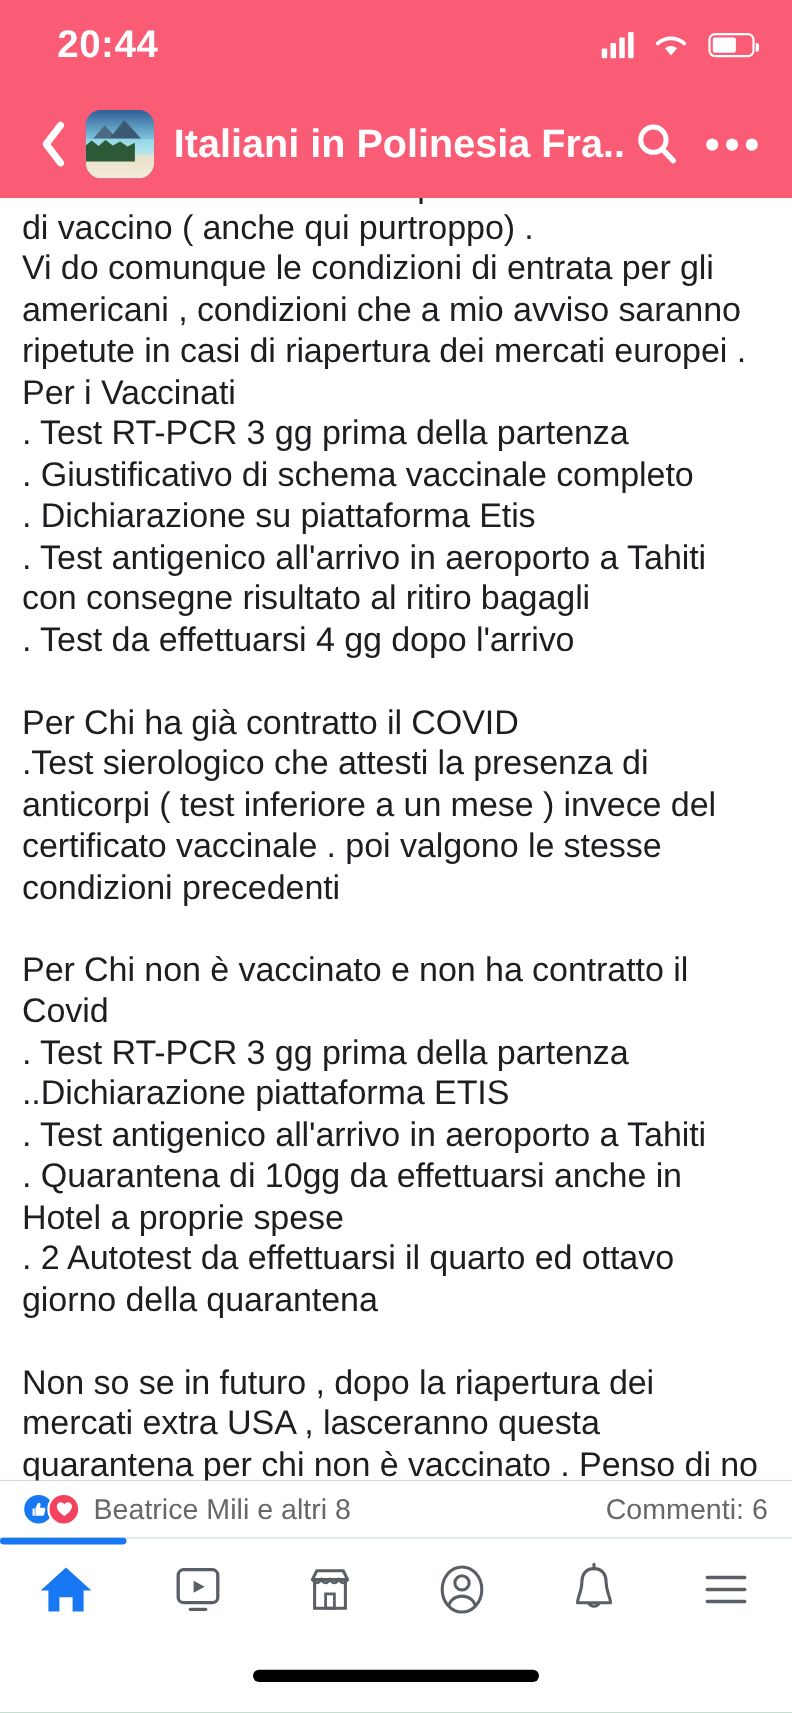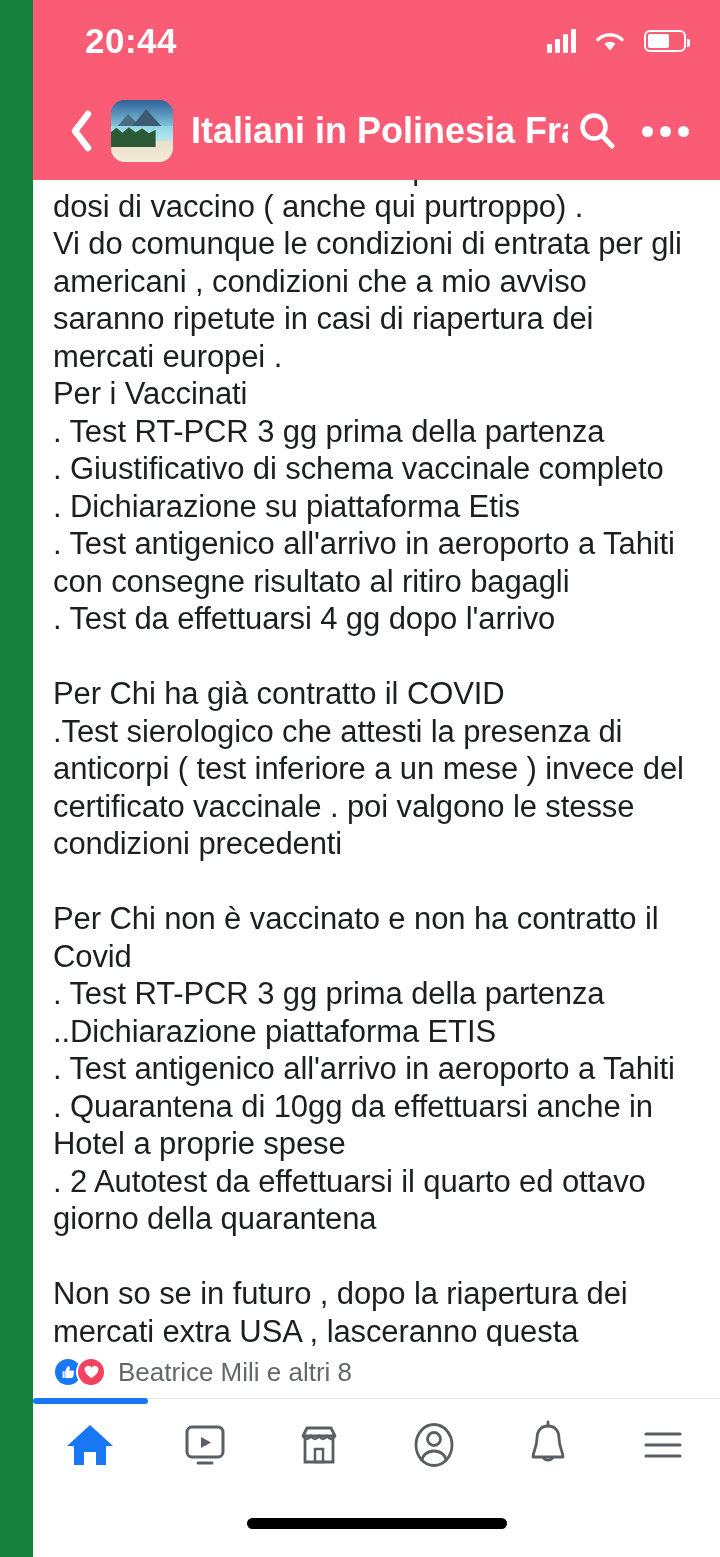--- a/index.html
+++ b/index.html
@@ -6,21 +6,21 @@
   html, body {
     width:720px; height:1557px;
     background:#ffffff;
     font-family:"Liberation Sans", sans-serif;
     overflow:hidden;
   }
   .phone {
     position:relative;
     width:720px; height:1557px;
     background:#15803d;
-    display:flex; flex-direction:column;padding-left:33px;
+    display:flex; flex-direction:column;
   }
 
   
   .header {
     background:#f95c74;
     flex:0 0 auto;
     position:relative;
     z-index:5;
   }
   .statusbar {
@@ -258,20 +258,21 @@
             </svg>
         </div>
         <div class="rb love">
           <svg width="17" height="16" viewBox="0 0 17 16">
               <path d="M8.5 14.2 C8.5 14.2 1.6 9.9 1.6 5.5 C1.6 3.2 3.3 1.7 5.2 1.7 C6.7 1.7 7.9 2.6 8.5 3.7 C9.1 2.6 10.3 1.7 11.8 1.7 C13.7 1.7 15.4 3.2 15.4 5.5 C15.4 9.9 8.5 14.2 8.5 14.2 Z" fill="#ffffff"></path>
             </svg>
         </div>
       </div>
       <div class="react-names">Beatrice Mili e altri 8</div>
     </div>
+    <div class="comments-count">Commenti: 6</div>
   </div>
 
   <div class="tabbar">
     <div class="tab-indicator"></div>
 
     <div class="tab">
       <svg width="54" height="52" viewBox="0 0 54 52">
         <path d="M27 6 L50 27 L43 27 L43 46 L33 46 L33 33 L21 33 L21 46 L11 46 L11 27 L4 27 Z" fill="#1877f2"></path>
       </svg>
     </div>

